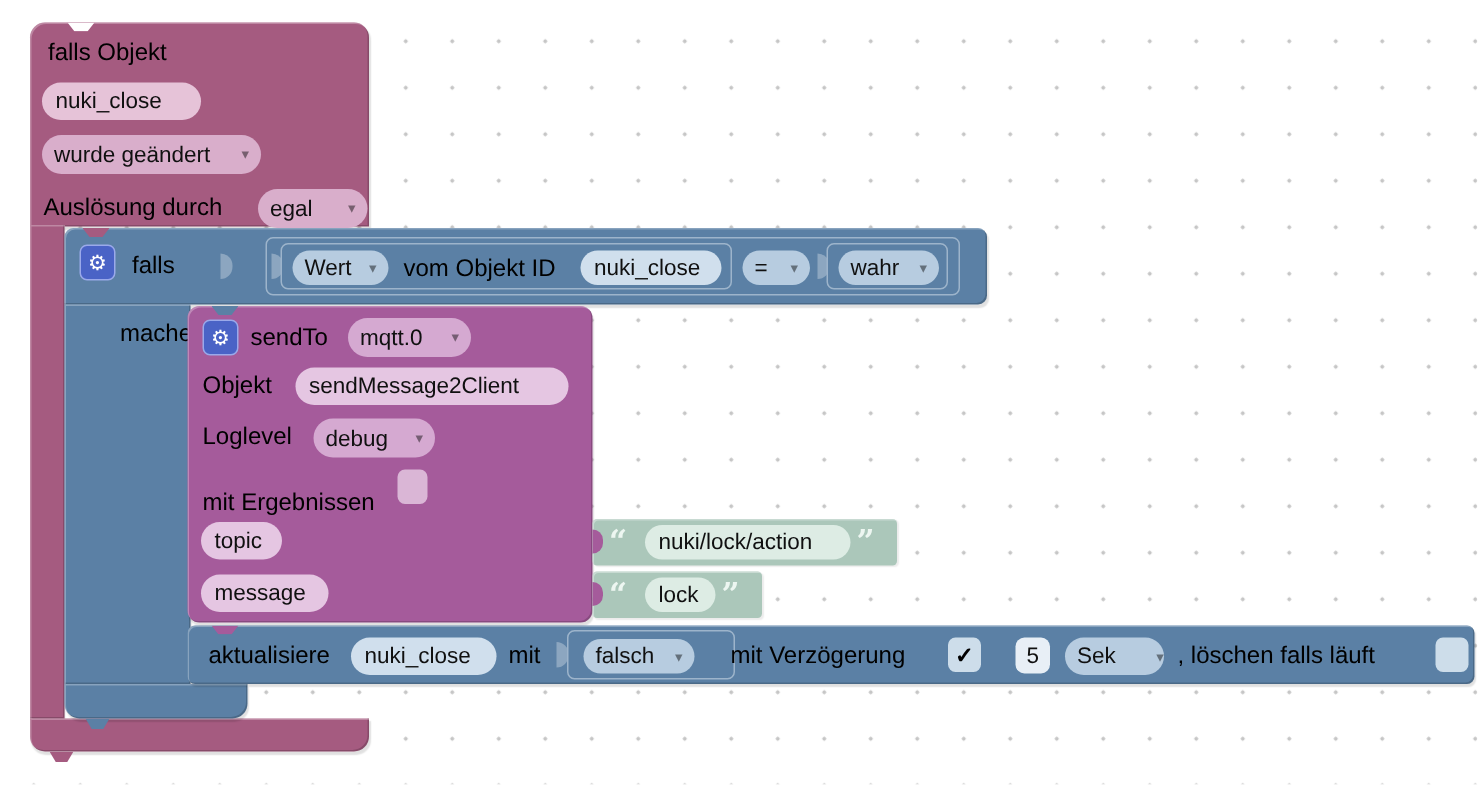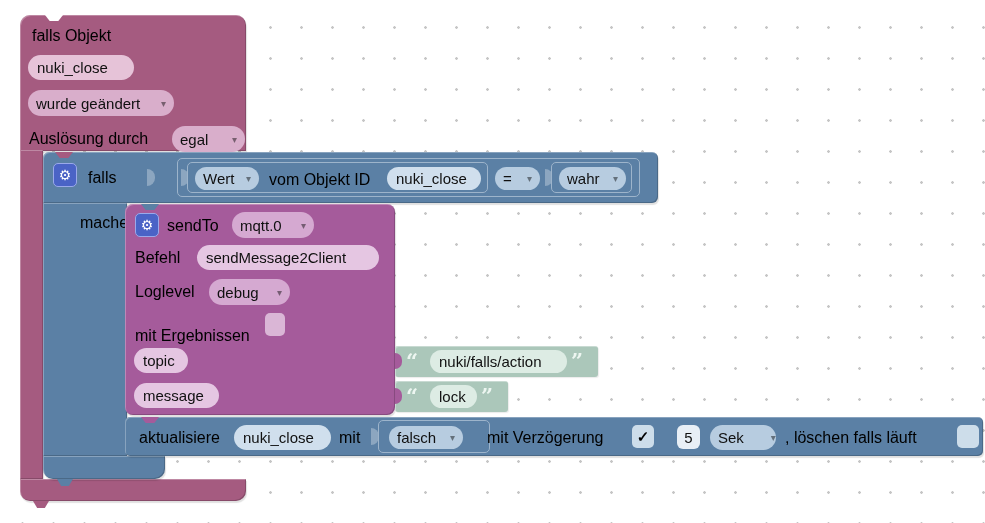--- a/index.html
+++ b/index.html
@@ -115,21 +115,21 @@
 
   <div class="blk p-action" style="left:125px; top:204px; width:270px; height:211px; border-radius:8px;">
     <span class="tab" style="left:16px; top:0; width:18px; height:6px; background:var(--control,#5b80a5);"></span>
     <span class="gear" style="left:10px; top:9px;">⚙</span>
     <span class="lbl" style="left:42px; top:14px;">sendTo</span>
     <span class="fld dd" style="left:107px; top:8px; width:82px; height:26px;">
       <span>mqtt.0</span>
       <span class="arr">▾</span>
     </span>
 
-    <span class="lbl" style="left:10px; top:46px;">Befehl</span>
+    <span class="lbl" style="left:10px; top:46px;">Objekt</span>
     <span class="fld tf" style="left:72px; top:41px; width:182px; height:25px;">
       <span>sendMessage2Client</span>
     </span>
 
     <span class="lbl" style="left:10px; top:80px;">Loglevel</span>
     <span class="fld dd" style="left:84px; top:75px; width:81px; height:26px;">
       <span>debug</span>
       <span class="arr">▾</span>
     </span>
 
@@ -141,21 +141,21 @@
     </span>
     <span class="fld tf" style="left:9px; top:179px; width:85px; height:25px;">
       <span>message</span>
     </span>
   </div>
 
   <div class="blk p-string" style="left:395px; top:346px; width:203px; height:31px; border-radius:3px;">
     <span class="dent-solid" style="left:0; top:7px; background:var(--action,#a55b9b);"></span>
     <span class="quote" style="left:11px; top:1px;">“</span>
     <span class="fld tf" style="left:35px; top:4px; width:137px; height:23px;">
-      <span>nuki/falls/action</span>
+      <span>nuki/lock/action</span>
     </span>
     <span class="quote" style="left:176px; top:1px;">”</span>
   </div>
 
   <div class="blk p-string" style="left:395px; top:381px; width:113px; height:31px; border-radius:3px;">
     <span class="dent-solid" style="left:0; top:7px; background:var(--action,#a55b9b);"></span>
     <span class="quote" style="left:11px; top:1px;">“</span>
     <span class="fld tf" style="left:35px; top:4px; width:47px; height:23px;">
       <span>lock</span>
     </span>

